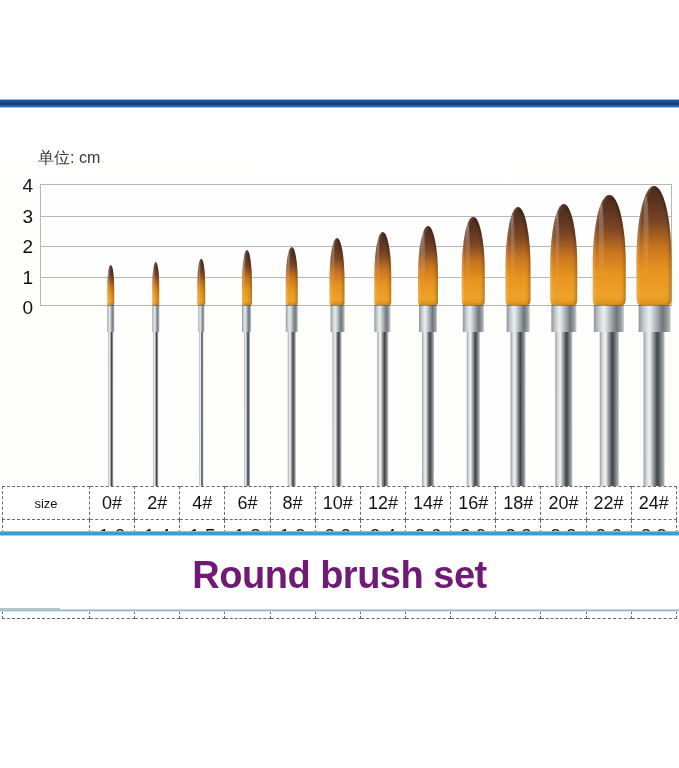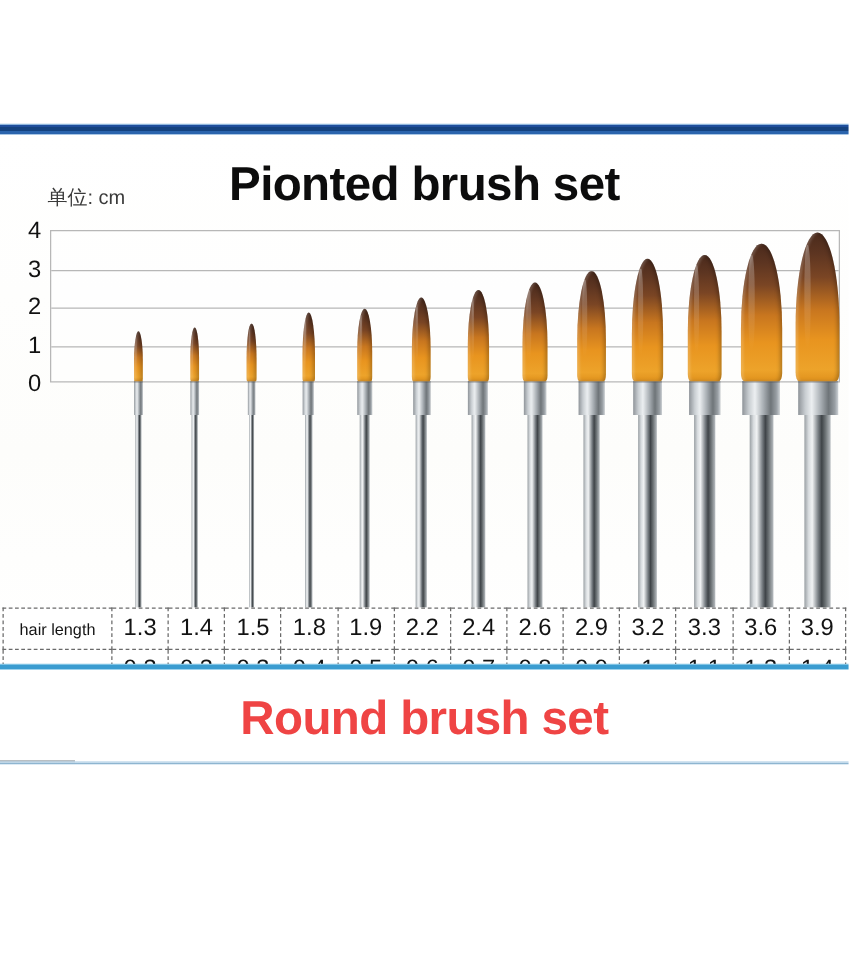--- a/index.html
+++ b/index.html
@@ -209,31 +209,30 @@
     background: #ffffff;
   }
   .title-round {
     position: absolute;
     left: 0; right: 0;
     top: 18px;
     text-align: center;
     font-size: 38px;
     font-weight: 700;
     letter-spacing: -0.5px;
-    color: #ef4444;
+    color: #701a75;
   }
 </style>
 </head>
 <body>
 
 <div class="divider-top"></div>
 
 <div class="panel-pointed">
 
-  <div class="title-pointed">Pionted brush set</div>
 
   <div class="unit-label">单位: cm</div>
 
   <div class="chart" id="chart">
       <div class="ytick" style="top: 122px;">0</div>
       <div class="gridline" style="top: 91.5px;"></div>
       <div class="ytick" style="top: 91.5px;">1</div>
       <div class="gridline" style="top: 61px;"></div>
       <div class="ytick" style="top: 61px;">2</div>
       <div class="gridline" style="top: 30.5px;"></div>
@@ -304,20 +303,36 @@
       </div>
       <div class="brush" style="left: 654.346px; bottom: 45px;">
         <div class="bristle" style="width: 35.014px; height: 118.95px;"></div>
         <div class="ferrule" style="width: 32.2129px; height: 26px;"></div>
         <div class="handle" style="width: 21.0084px; height: 154px;"></div>
       </div>
     </div>
 
   <table class="spec-table">
     <tbody>
+      <tr class="header" id="rowSize">
+        <td class="rowlabel">size</td>
+      <td>0#</td>
+          <td>2#</td>
+          <td>4#</td>
+          <td>6#</td>
+          <td>8#</td>
+          <td>10#</td>
+          <td>12#</td>
+          <td>14#</td>
+          <td>16#</td>
+          <td>18#</td>
+          <td>20#</td>
+          <td>22#</td>
+          <td>24#</td>
+        </tr>
       <tr id="rowHairLength">
         <td class="rowlabel">hair length</td>
       <td>1.3</td>
           <td>1.4</td>
           <td>1.5</td>
           <td>1.8</td>
           <td>1.9</td>
           <td>2.2</td>
           <td>2.4</td>
           <td>2.6</td>

